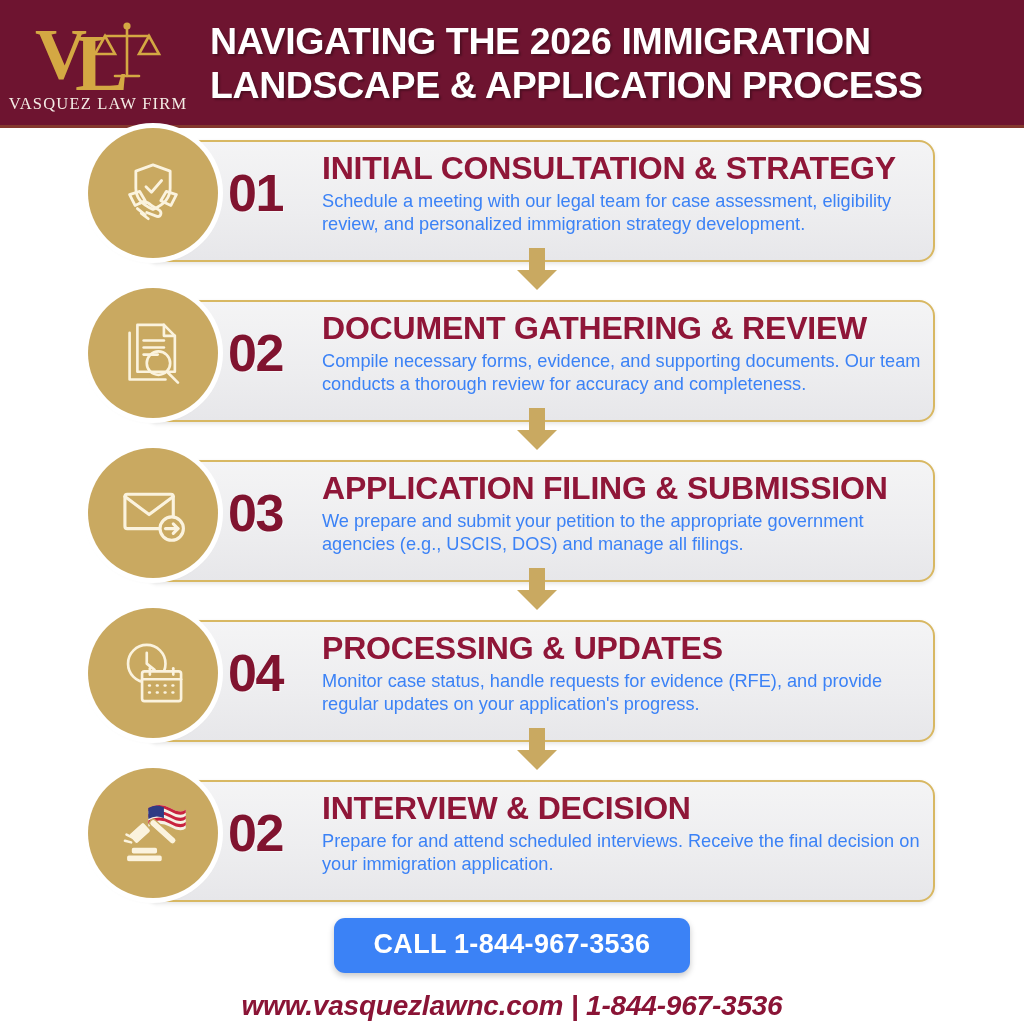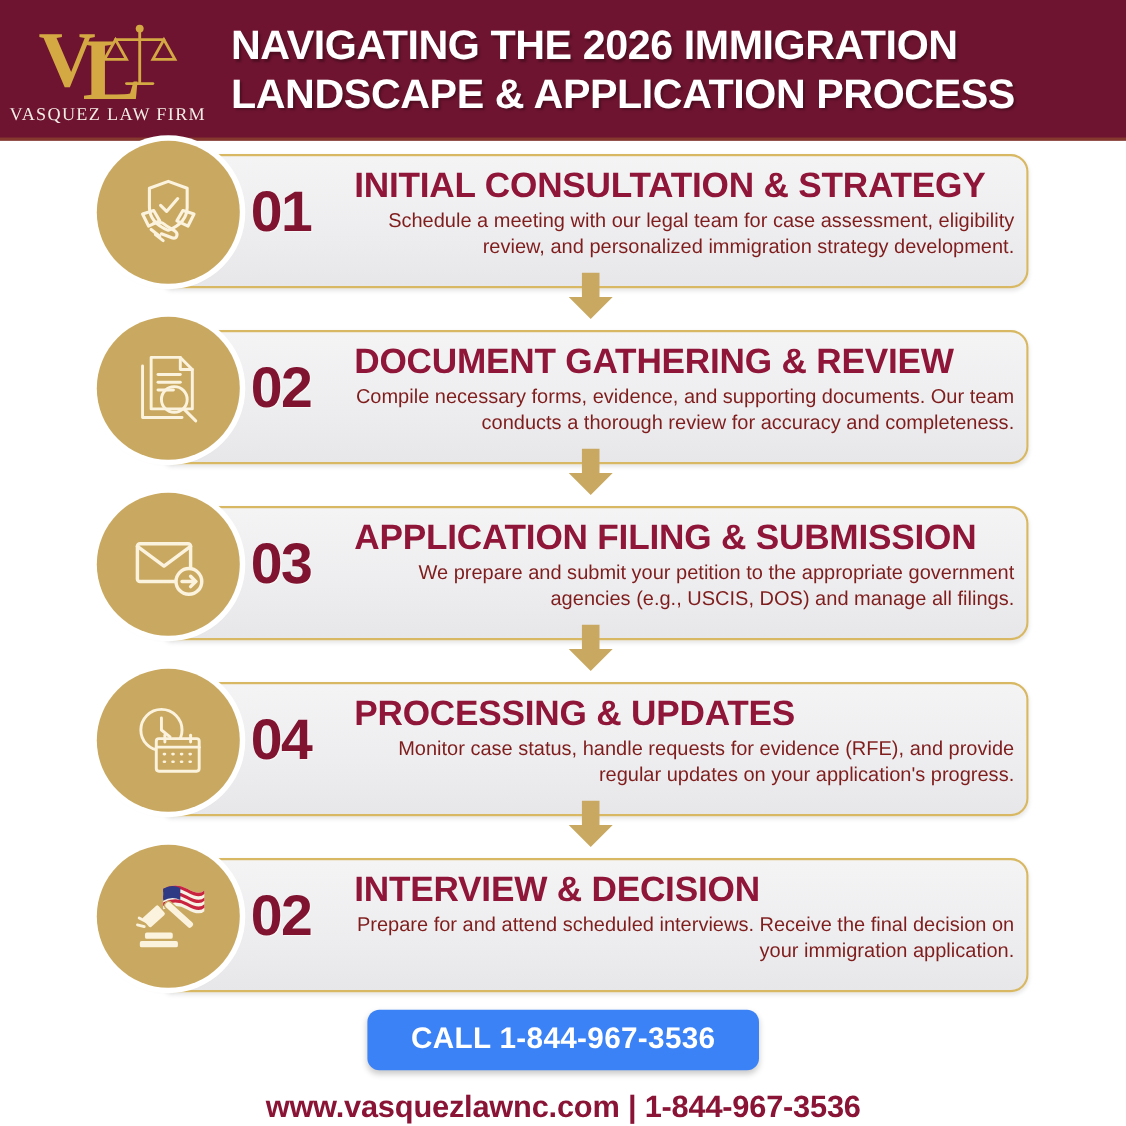--- a/index.html
+++ b/index.html
@@ -115,24 +115,23 @@
   .txt .h {
     color: #8F1638;
     font-weight: bold;
     font-size: 32px;
     letter-spacing: -0.2px;
     line-height: 1.12;
     margin-bottom: 3px;
     white-space: nowrap;
   }
   .txt .b {
-    color: #7f1d1d;
+    color: #3b82f6;
     font-size: 18.2px;
     line-height: 1.26;
-    text-align: right;
   }
 
   .connector {
     position: absolute;
     left: 514px;
     width: 46px; height: 46px;
     z-index: 2;
   }
   .connector svg { width: 46px; height: 46px; display: block; }
 
@@ -154,20 +153,21 @@
     box-shadow: 0 3px 6px rgba(0,0,0,.22);
     white-space: nowrap;
   }
   .footline {
     margin-top: 17px;
     color: #8A1436;
     font-weight: bold;
     font-size: 28px;
     letter-spacing: -0.2px;
     white-space: nowrap;
+    font-style: italic;
   }
 </style>
 </head>
 <body>
 
 <div class="page">
 
   <div class="header">
 
     <div class="logo-block">

